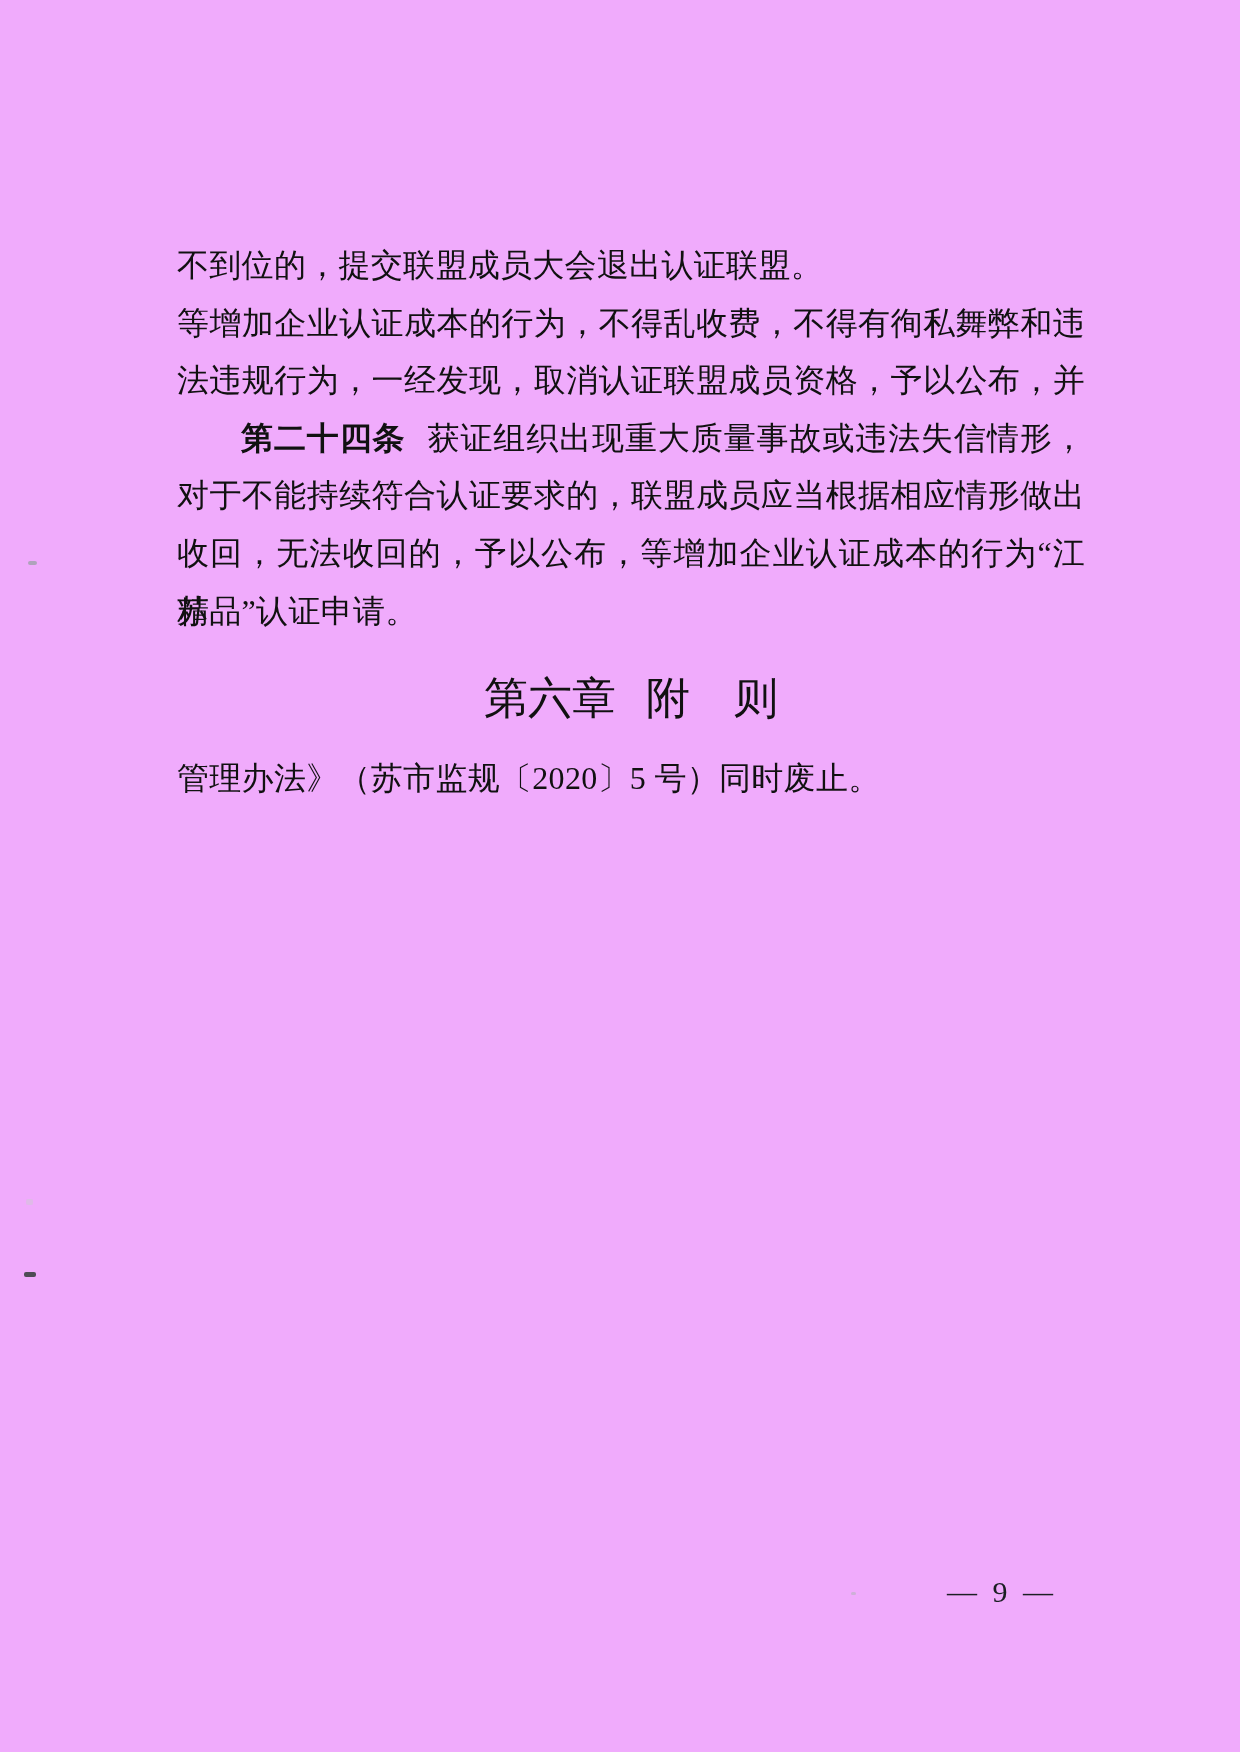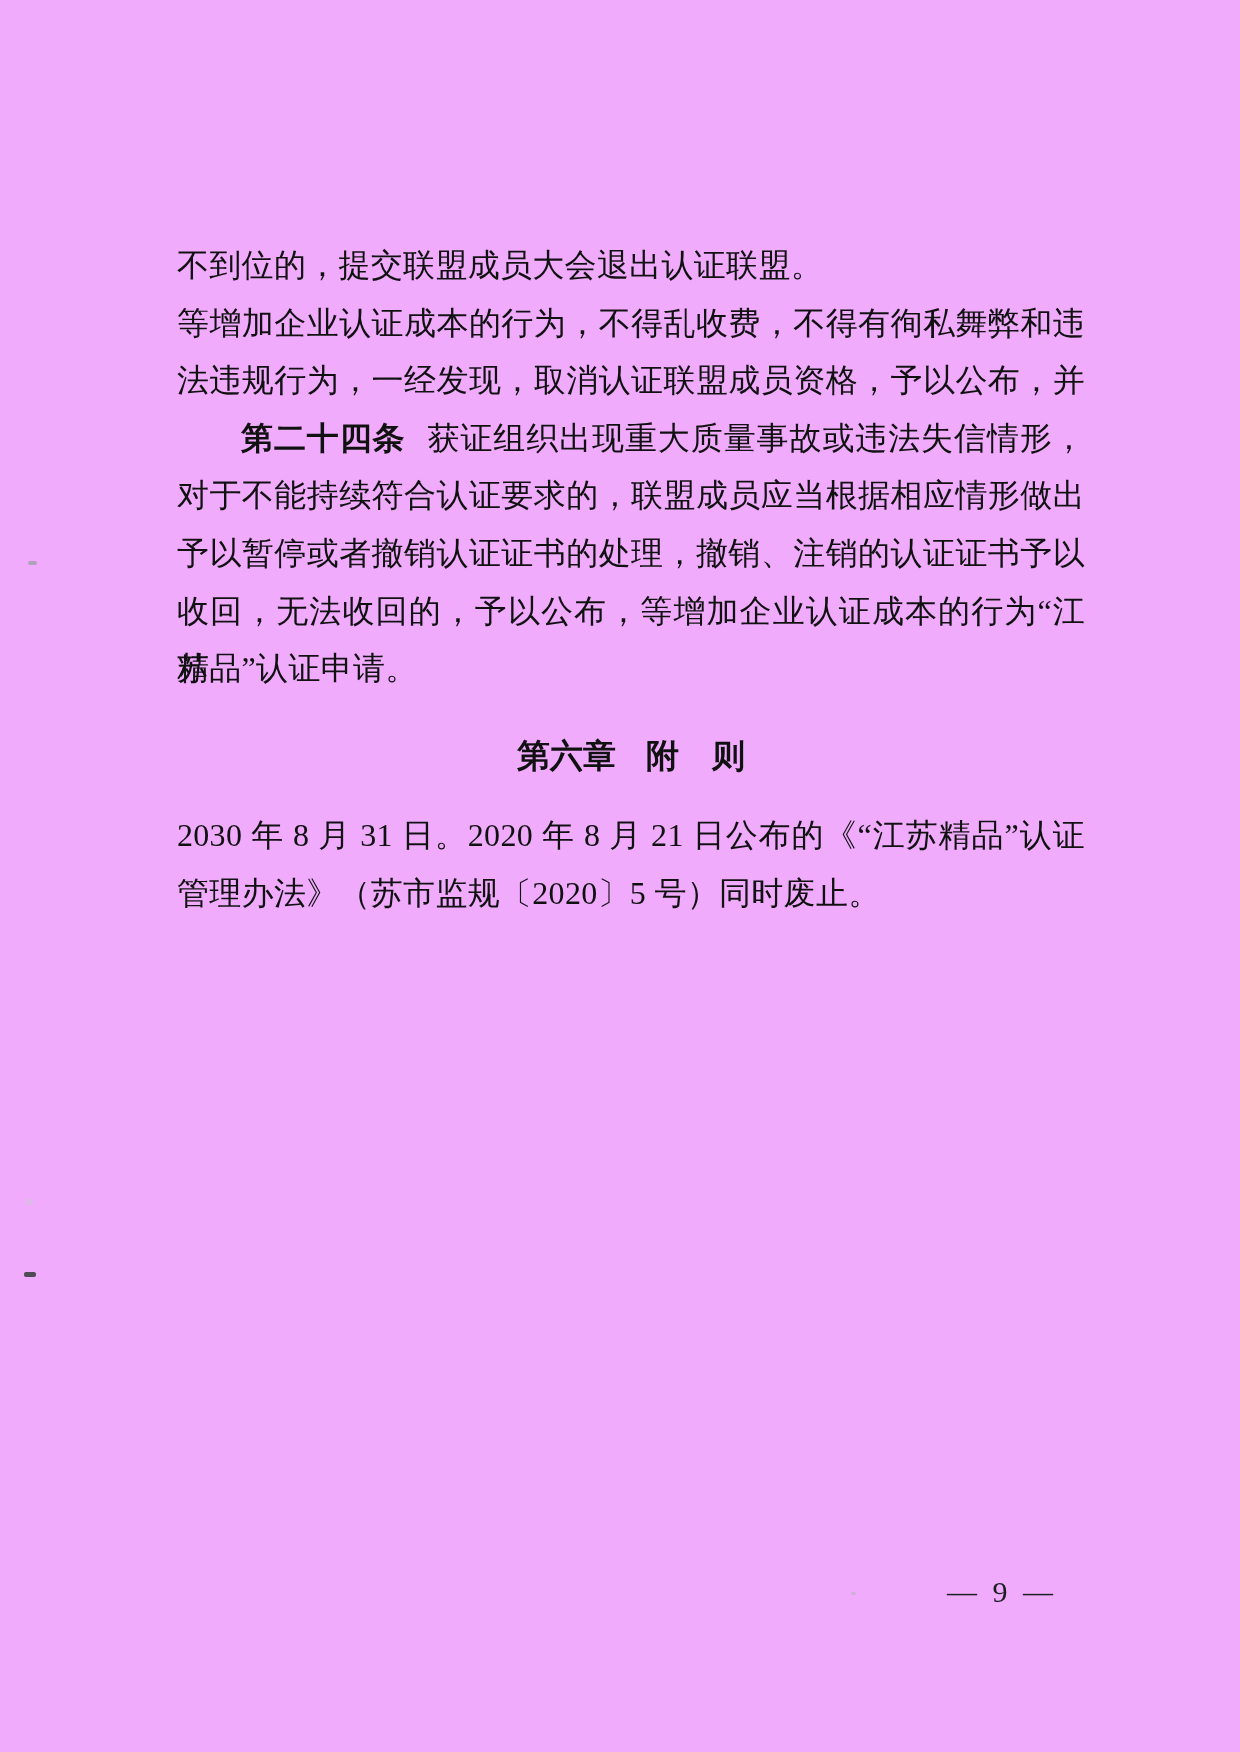--- a/index.html
+++ b/index.html
@@ -42,22 +42,22 @@
     font-weight: 700;
     margin-right: 22px;
   }
   .chapter-heading {
     height: 57.6px;
     margin-top: 29px;
     margin-bottom: 23px;
     text-align: left;
     text-align-last: center;
     font-family: "Liberation Sans", "DejaVu Sans", sans-serif;
-    font-weight: 700;
-    font-size: 33px;
+    font-weight: 400;
+    font-size: 44px;
     line-height: 57.6px;
   }
   .chapter-heading .chapter-no {
     margin-right: 30px;
   }
   .page-number {
     position: absolute;
     top: 1575px;
     right: 183px;
     font-size: 30px;
@@ -88,30 +88,28 @@
 
     <div class="line"><span>等增加企业认证成本的行为，不得乱收费，不得有徇私舞弊和违</span></div>
 
     <div class="line"><span>法违规行为，一经发现，取消认证联盟成员资格，予以公布，并</span></div>
 
 
     <div class="line indent"><span class="term">第二十四条</span><span>获证组织出现重大质量事故或违法失信情形，</span></div>
 
     <div class="line"><span>对于不能持续符合认证要求的，联盟成员应当根据相应情形做出</span></div>
 
-    <div class="line"><span>予以暂停或者撤销认证证书的处理，撤销、注销的认证证书予以</span></div>
 
     <div class="line"><span>收回，无法收回的，予以公布，等增加企业认证成本的行为“江苏</span></div>
 
     <div class="line plain"><span>精品”认证申请。</span></div>
 
     <div class="chapter-heading"><span class="chapter-no">第六章</span><span>附　则</span></div>
 
 
-    <div class="line"><span>2030 年 8 月 31 日。2020 年 8 月 21 日公布的《“江苏精品”认证</span></div>
 
     <div class="line plain"><span>管理办法》（苏市监规〔2020〕5 号）同时废止。</span></div>
 
   </div>
 
   <div class="page-number">— 9 —</div>
 
   <div class="artifact a1"></div>
   <div class="artifact a2"></div>
   <div class="artifact a3"></div>

